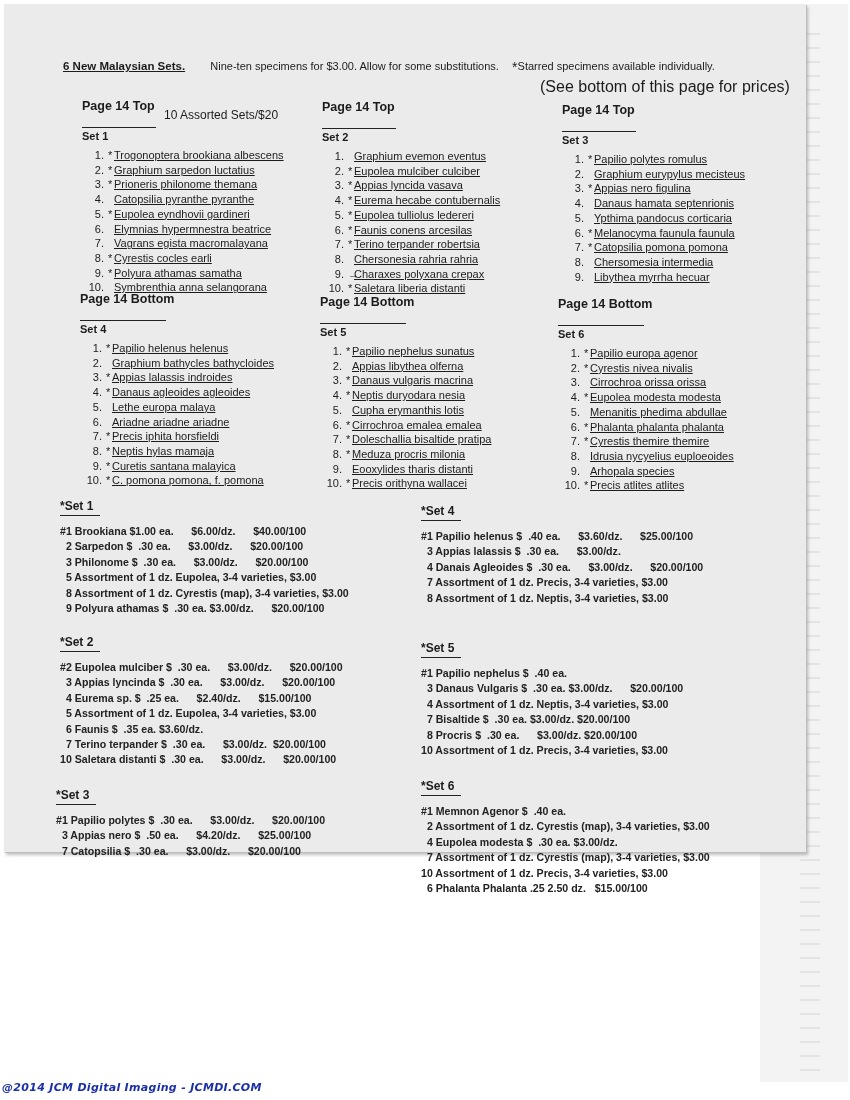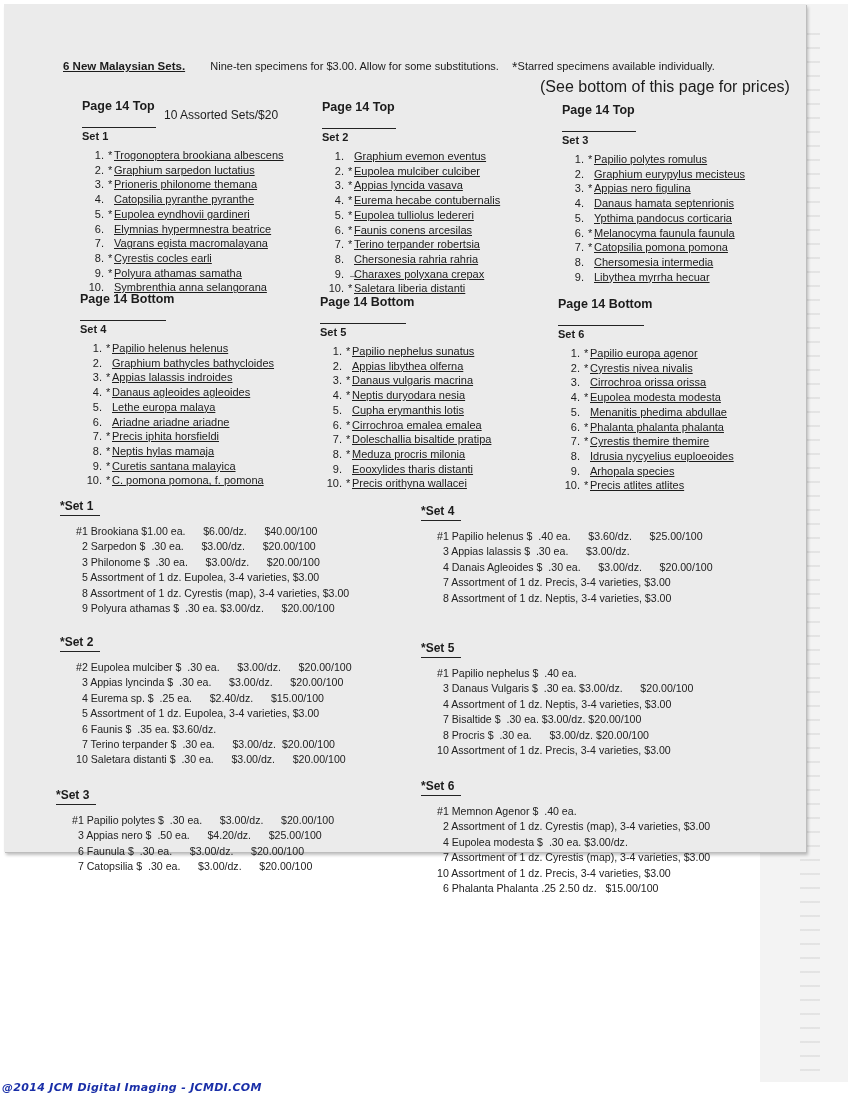--- a/index.html
+++ b/index.html
@@ -42,21 +42,21 @@
     .species-list li { font-size: 11px; line-height: 14.7px; white-space: nowrap; }
     .num { display: inline-block; width: 18px; text-align: right; margin-right: 4px; }
     .mark { display: inline-block; width: 6px; }
 
     .priceblock { position: absolute; }
     .price-title {
       font-weight: bold; font-size: 12px; display: inline-block;
       border-bottom: 1.4px solid #222; padding-bottom: 2px; width: 40px;
     }
     .price-list { margin: 8px 0 0 0; padding: 0; list-style: none; }
-    .price-list li { font-size: 10.6px; font-weight: normal; line-height: 15.4px; white-space: pre; color: #222; margin-left: 16px; }
+    .price-list li { font-size: 10.6px; font-weight: bold; line-height: 15.4px; white-space: pre; color: #222; }
 
     .watermark {
       position: absolute; left: 2px; top: 1081px; font-size: 11px; font-style: italic; font-weight: bold;
       color: #1a2fa8; letter-spacing: .3px; font-family: "DejaVu Sans", sans-serif;
     }
   </style>
 </head>
 <body>
 
 <div class="underpage">
@@ -189,21 +189,20 @@
         <li>  6 Faunis $  .35 ea. $3.60/dz.</li>
         <li>  7 Terino terpander $  .30 ea.      $3.00/dz.  $20.00/100</li>
         <li>10 Saletara distanti $  .30 ea.      $3.00/dz.      $20.00/100</li>
       </ul>
   </div>
   <div class="priceblock" style="left:52px;top:781px">
     <div class="price-title">*Set 3</div>
     <ul class="price-list">
         <li>#1 Papilio polytes $  .30 ea.      $3.00/dz.      $20.00/100</li>
         <li>  3 Appias nero $  .50 ea.      $4.20/dz.      $25.00/100</li>
-        <li>  6 Faunula $  .30 ea.      $3.00/dz.      $20.00/100</li>
         <li>  7 Catopsilia $  .30 ea.      $3.00/dz.      $20.00/100</li>
       </ul>
   </div>
   <div class="priceblock" style="left:417px;top:497px">
     <div class="price-title">*Set 4</div>
     <ul class="price-list">
         <li>#1 Papilio helenus $  .40 ea.      $3.60/dz.      $25.00/100</li>
         <li>  3 Appias lalassis $  .30 ea.      $3.00/dz.</li>
         <li>  4 Danais Agleoides $  .30 ea.      $3.00/dz.      $20.00/100</li>
         <li>  7 Assortment of 1 dz. Precis, 3-4 varieties, $3.00</li>

